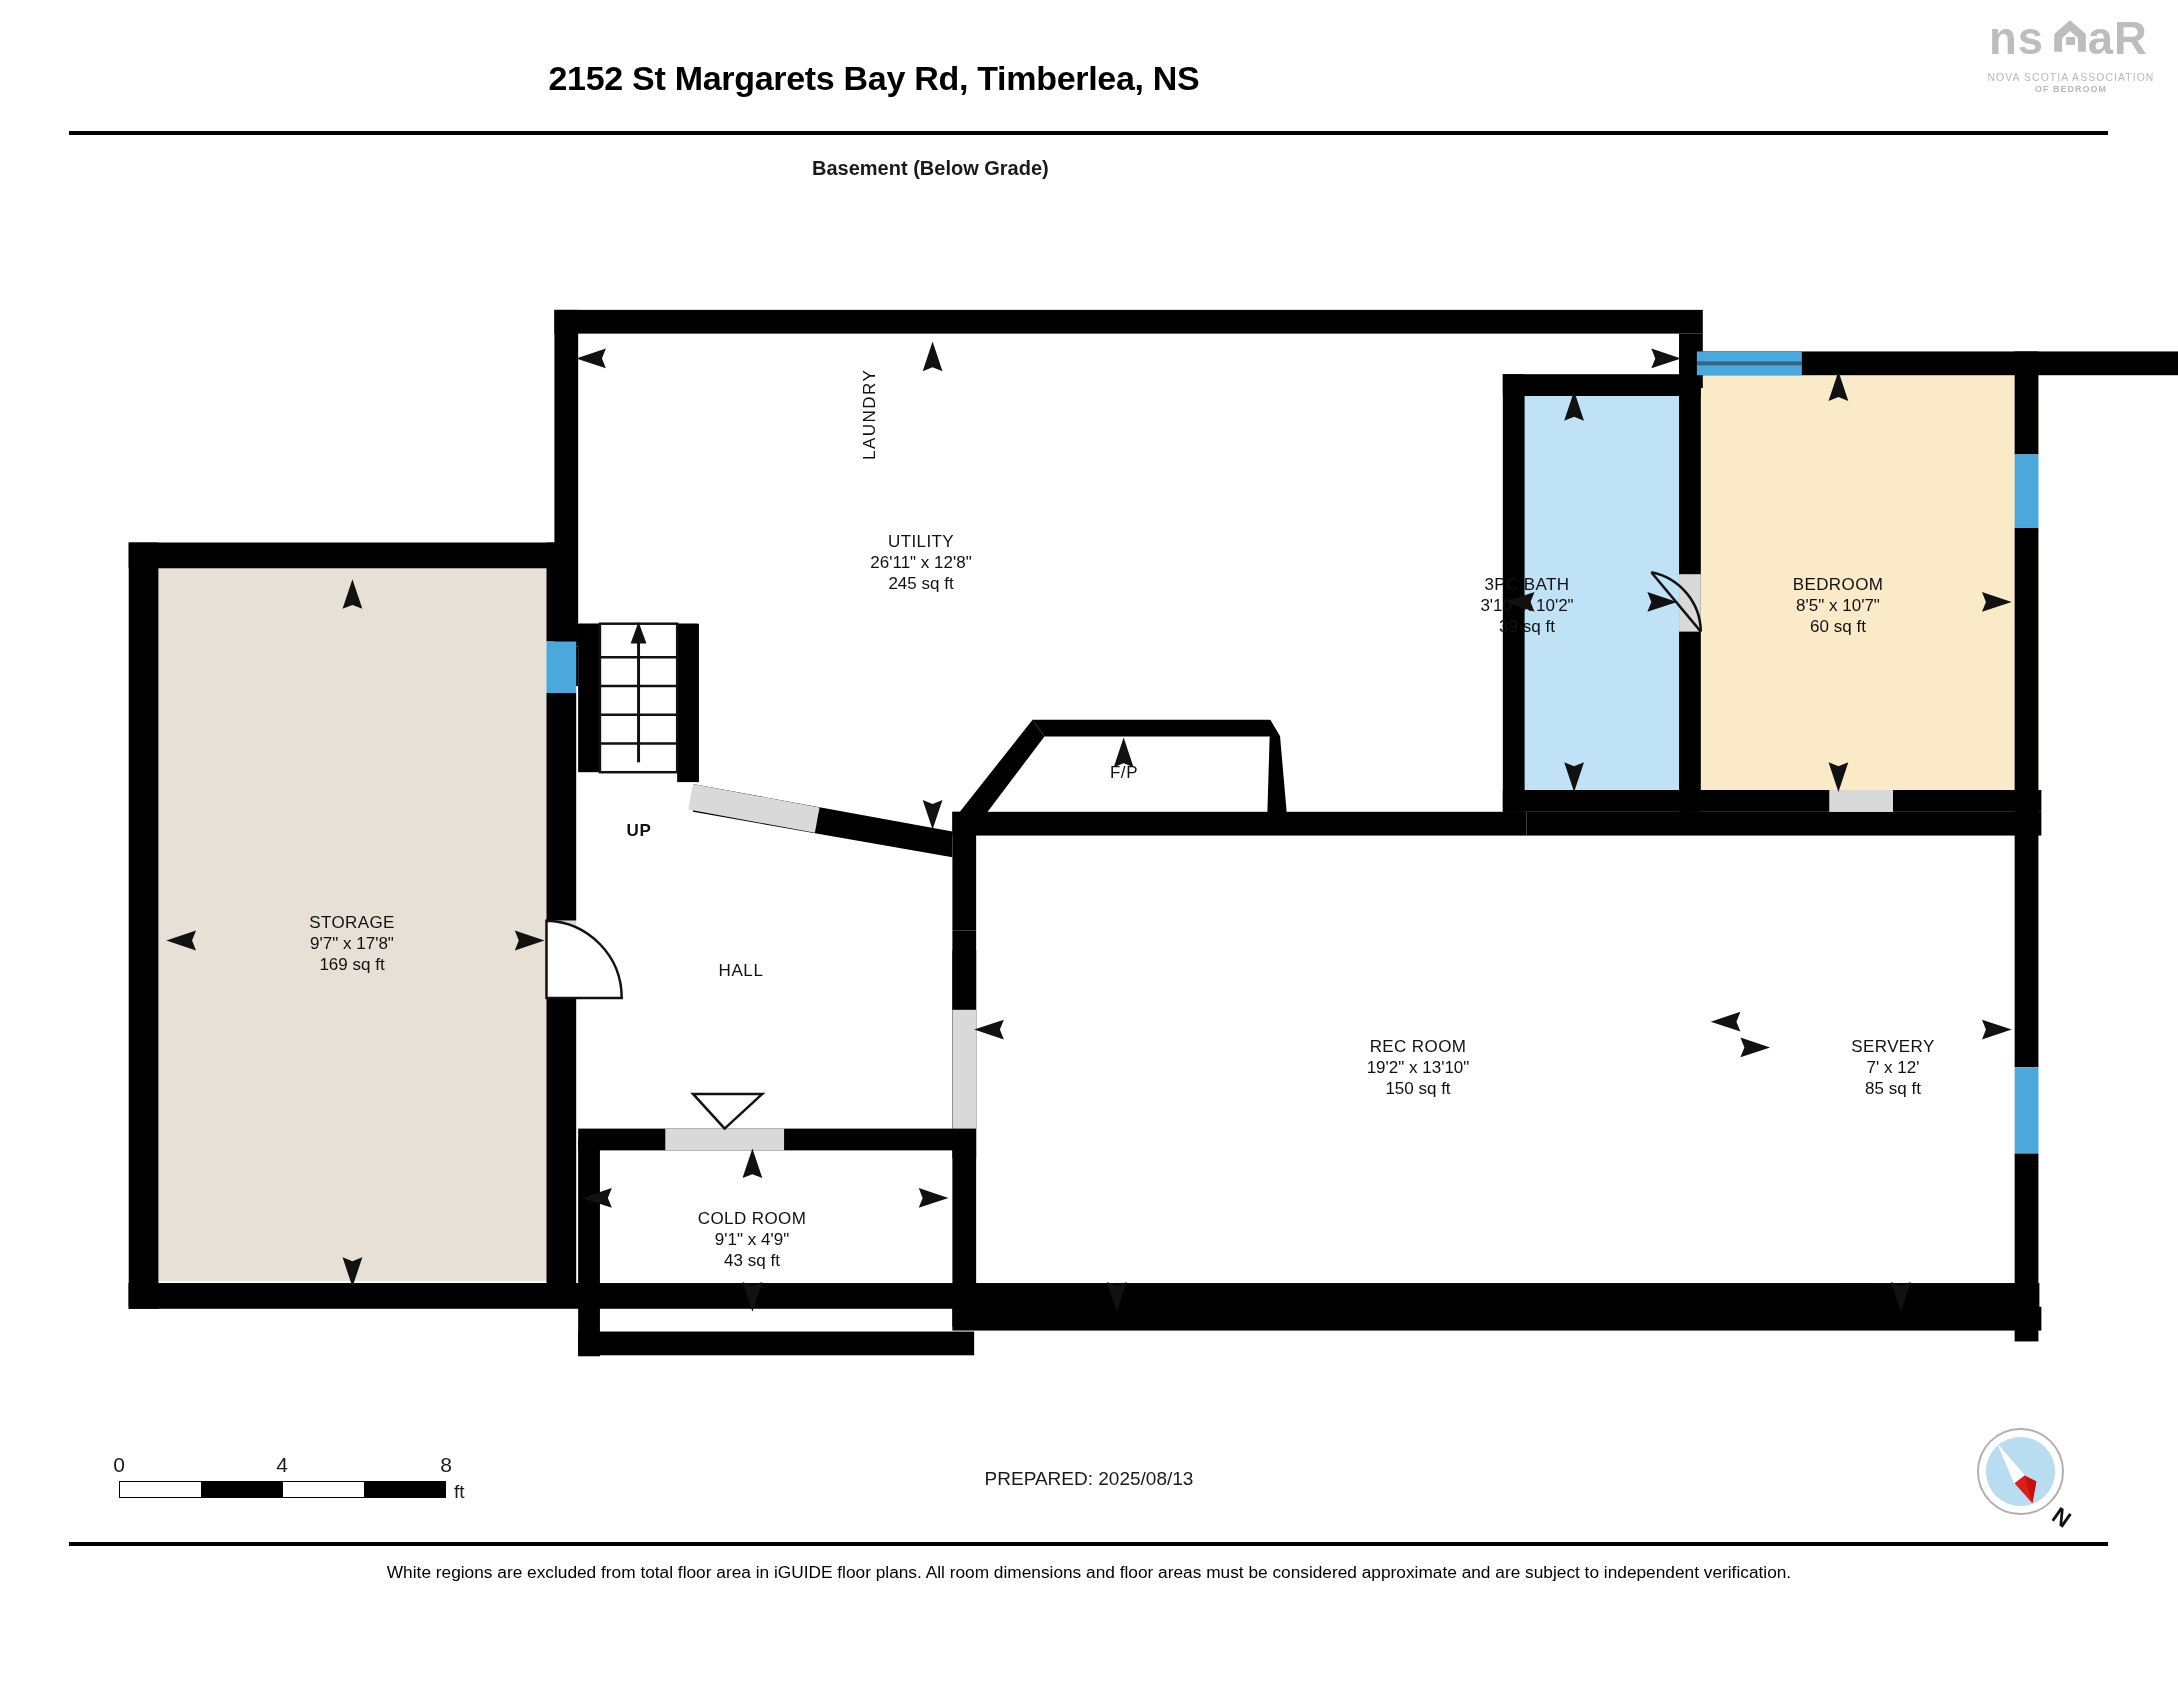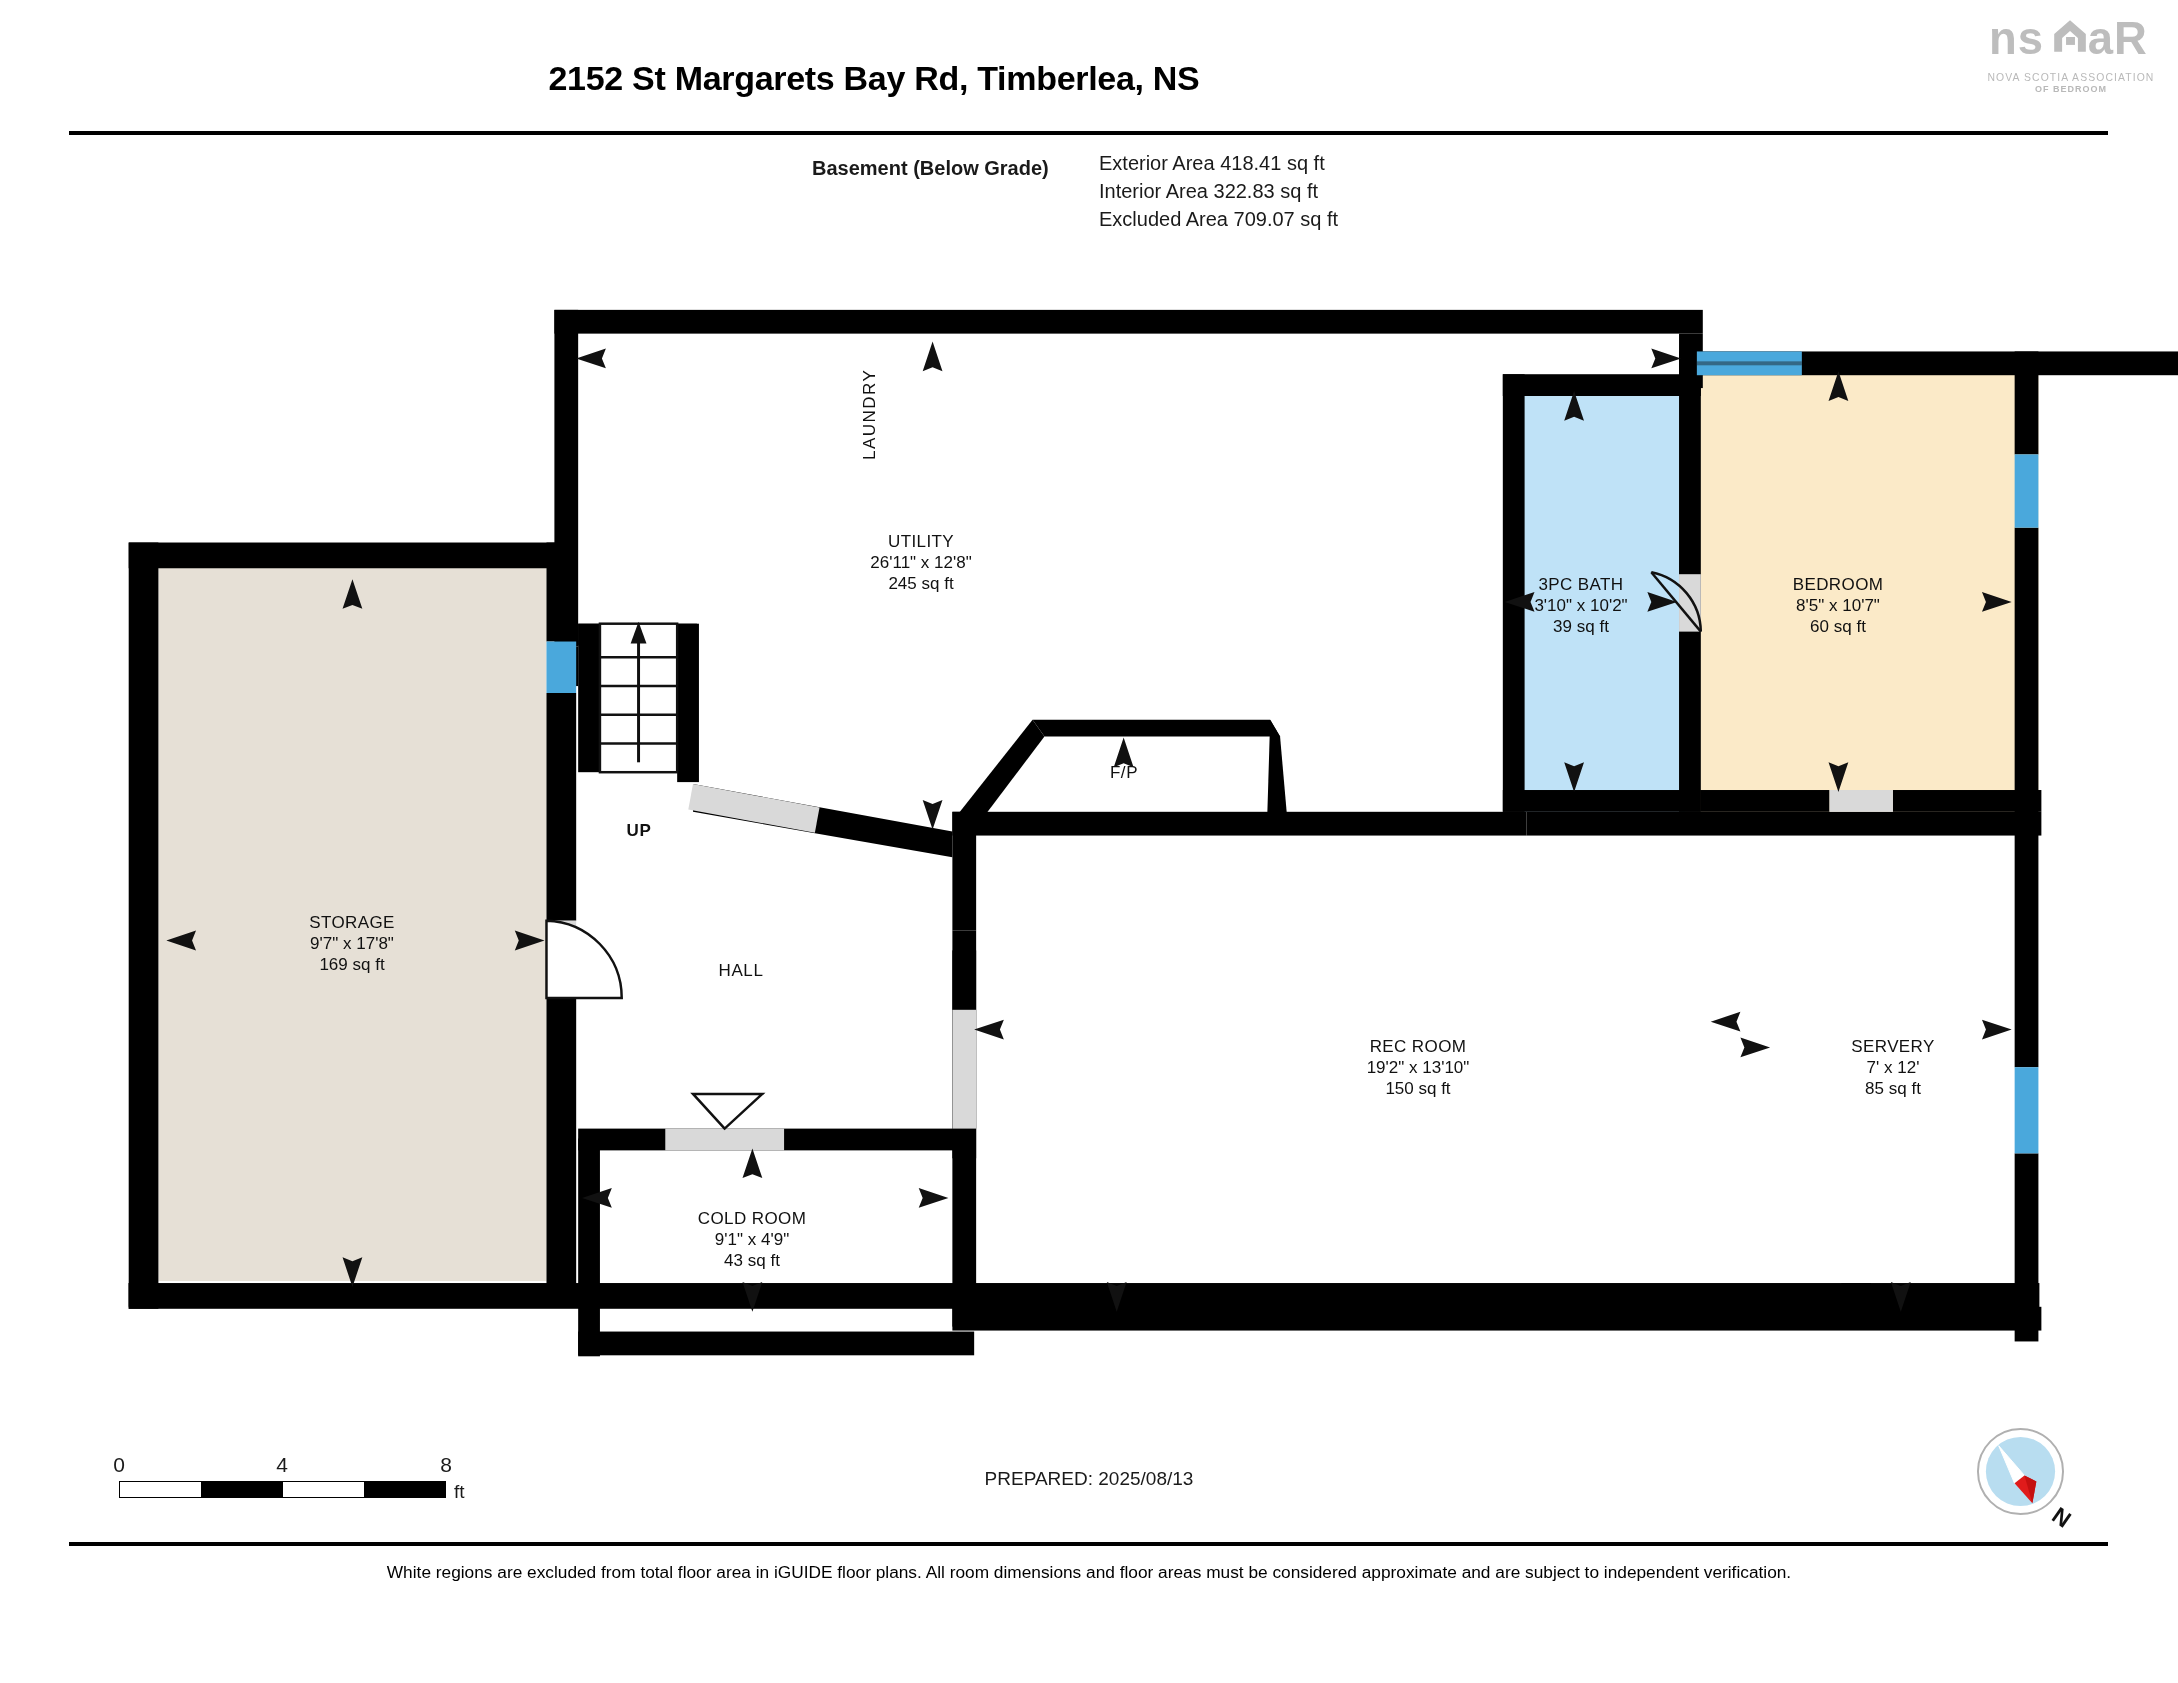--- a/index.html
+++ b/index.html
@@ -228,25 +228,20 @@
       <rect x="80" y="23" width="9" height="8" fill="#bdbdbd"></rect>
       <text x="102" y="40" font-family="Liberation Sans, sans-serif" font-size="46" font-weight="bold" fill="#bdbdbd">aR</text>
     </svg>
   </span>
   <span class="logo-line1">NOVA SCOTIA ASSOCIATION</span>
   <span class="logo-line2">OF BEDROOM</span>
 </div>
 
 <div id="area-summary">
   <div class="label">Basement (Below Grade)</div>
-  <div class="values">
-    <div>Exterior Area 418.41 sq ft</div>
-    <div>Interior Area 322.83 sq ft</div>
-    <div>Excluded Area 709.07 sq ft</div>
-  </div>
 </div>
 
 <svg id="plan" viewBox="0 0 2200 1700">
 
   <g>
 
     <rect x="160" y="572" width="392" height="722" fill="#e6e0d6"></rect>
 
     <rect x="1537" y="390" width="165" height="430" fill="#bfe2f7"></rect>
 
@@ -386,21 +381,21 @@
   </g>
 </svg>
 
 <div>
   <div class="room-label" style="left:921px; top:523px;">
     <div class="rname">UTILITY</div>
     <div class="rdim">26'11" x 12'8"</div>
     <div class="rarea">245 sq ft</div>
   </div>
 
-  <div class="room-label" style="left:1581px; top:566px;">
+  <div class="room-label" style="left:1527px; top:566px;">
     <div class="rname">3PC BATH</div>
     <div class="rdim">3'10" x 10'2"</div>
     <div class="rarea">39 sq ft</div>
   </div>
 
   <div class="room-label" style="left:1838px; top:566px;">
     <div class="rname">BEDROOM</div>
     <div class="rdim">8'5" x 10'7"</div>
     <div class="rarea">60 sq ft</div>
   </div>

